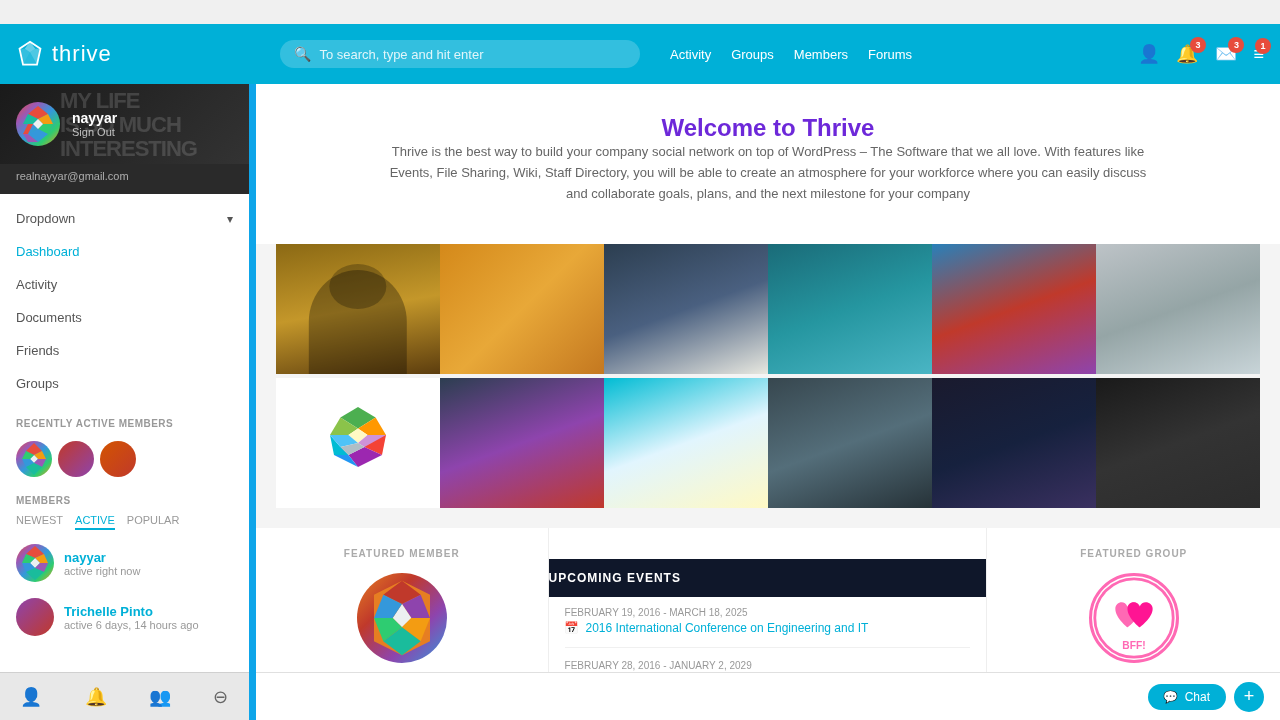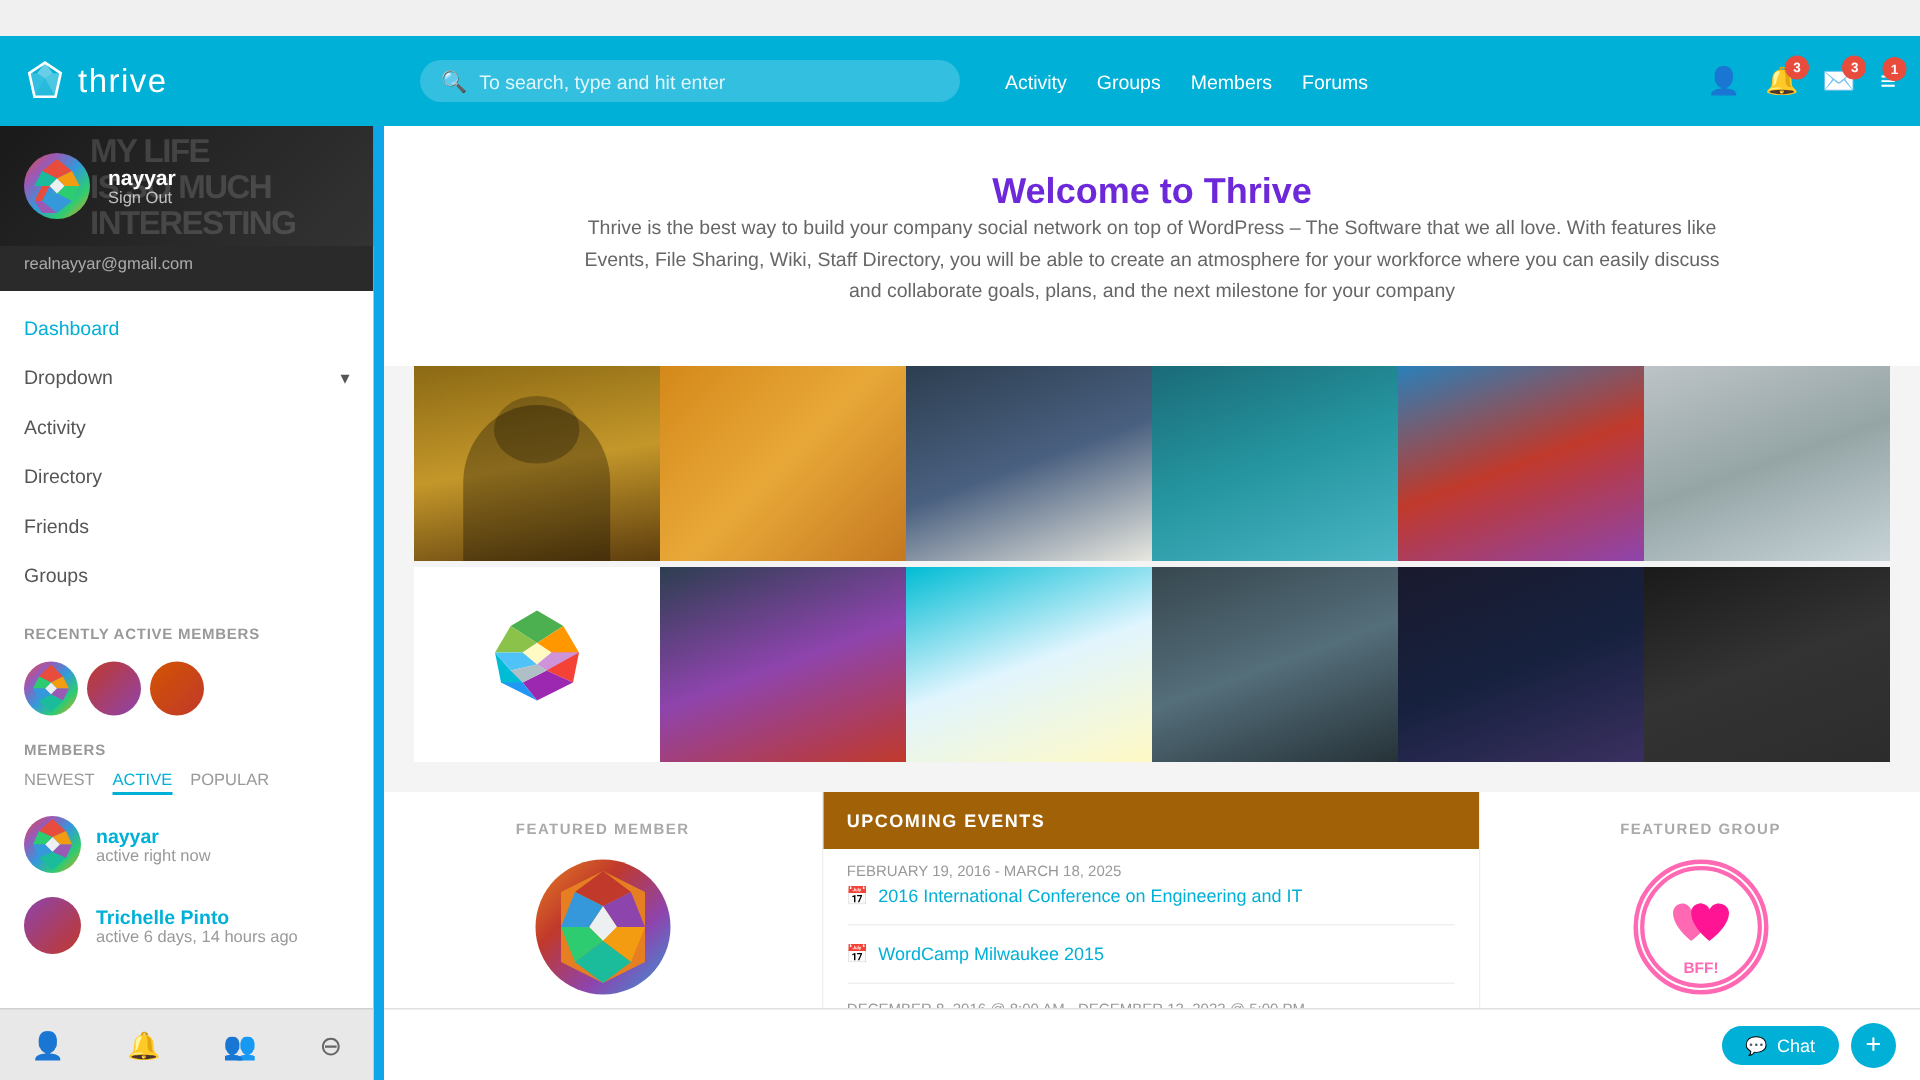--- a/index.html
+++ b/index.html
@@ -322,27 +322,28 @@
       color: #555;
       font-weight: 600;
     }
 
     .upcoming-events {
       background: white;
       padding: 0;
       border-right: 1px solid #eee;
     }
     .events-header {
-      background: #a16207;
+      background: #0f172a;
       color: white;
       font-size: 12px;
       font-weight: 700;
       letter-spacing: 1px;
-      padding: 12px 16px;
+      padding: 12px 0;
       text-transform: uppercase;
+      margin-top: 31px;
     }
     .events-list {
       padding: 10px 16px;
     }
     .event-item {
       margin-bottom: 12px;
       padding-bottom: 12px;
       border-bottom: 1px solid #f0f0f0;
     }
     .event-date {
@@ -524,32 +525,32 @@
         </svg>
       </div>
       <div class="sidebar-user-info">
         <div class="sidebar-username">nayyar</div>
         <div class="sidebar-signout">Sign Out</div>
       </div>
     </div>
     <div class="sidebar-email">realnayyar@gmail.com</div>
 
     <div class="sidebar-nav">
-      <div class="sidebar-nav-item active">
-        <span>Dashboard</span>
-      </div>
       <div class="sidebar-nav-item">
         <span>Dropdown</span>
         <span style="font-size:12px;">▾</span>
       </div>
+      <div class="sidebar-nav-item active">
+        <span>Dashboard</span>
+      </div>
       <div class="sidebar-nav-item">
         <span>Activity</span>
       </div>
       <div class="sidebar-nav-item">
-        <span>Directory</span>
+        <span>Documents</span>
       </div>
       <div class="sidebar-nav-item">
         <span>Friends</span>
       </div>
       <div class="sidebar-nav-item">
         <span>Groups</span>
       </div>
     </div>
 
     <div class="sidebar-section-label">RECENTLY ACTIVE MEMBERS</div>
@@ -689,20 +690,21 @@
         <div class="events-header">UPCOMING EVENTS</div>
         <div class="events-list">
           <div class="event-item">
             <div class="event-date">FEBRUARY 19, 2016 - MARCH 18, 2025</div>
             <div class="event-title">
               <span style="color:#00b0d7;">📅</span>
               <span>2016 International Conference on Engineering and IT</span>
             </div>
           </div>
           <div class="event-item">
+            <div class="event-date">FEBRUARY 28, 2016 - JANUARY 2, 2029</div>
             <div class="event-title">
               <span style="color:#00b0d7;">📅</span>
               <span>WordCamp Milwaukee 2015</span>
             </div>
           </div>
           <div class="event-item">
             <div class="event-date">DECEMBER 8, 2016 @ 8:00 AM - DECEMBER 13, 2023 @ 5:00 PM</div>
             <div class="event-title">
               <span style="color:#00b0d7;">📅</span>
               <span>BloggDude Social Site Tutorial Upload</span>

